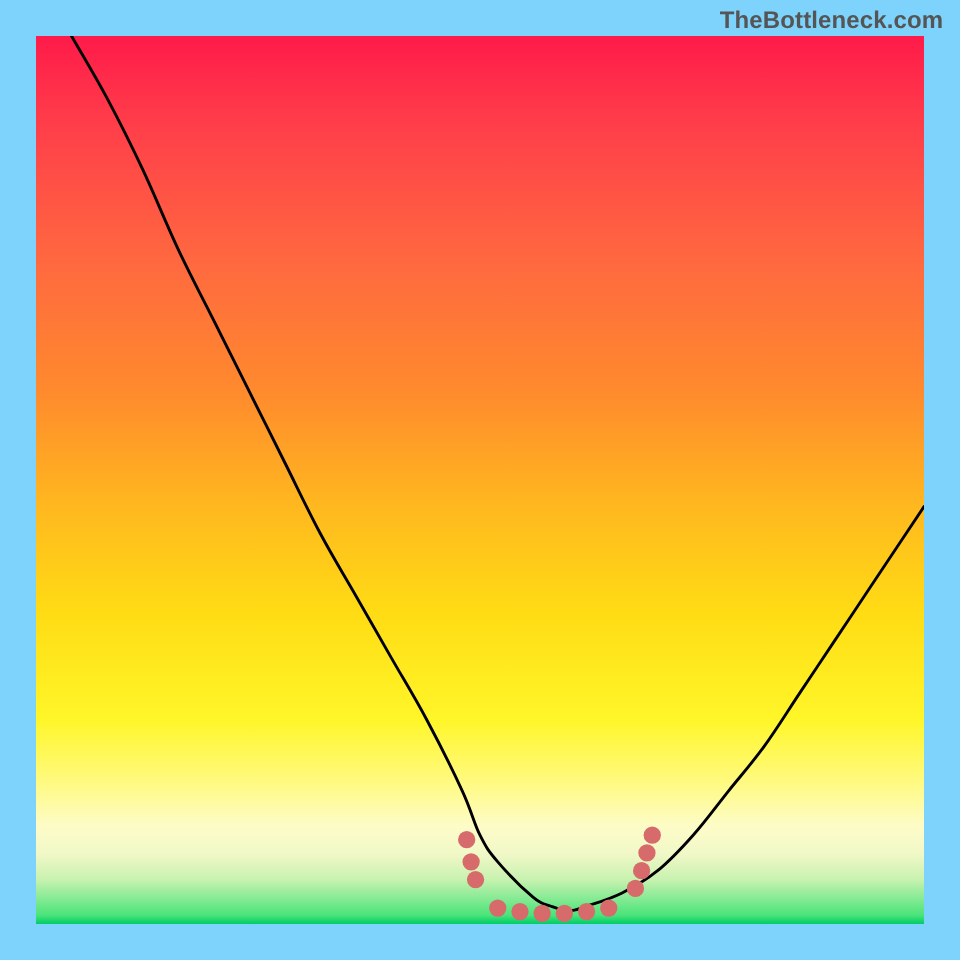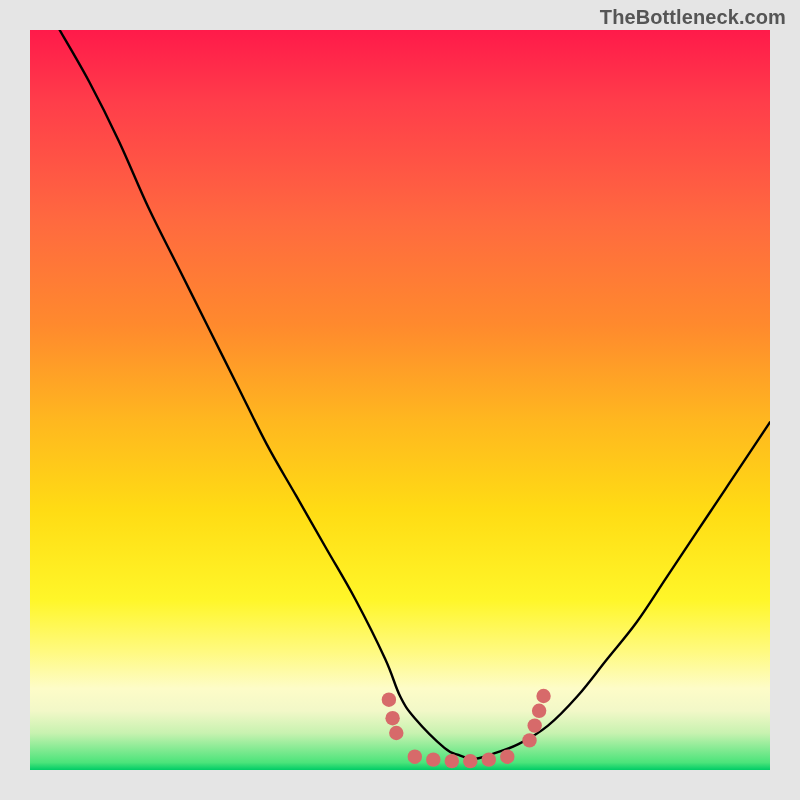--- a/index.html
+++ b/index.html
@@ -7,21 +7,21 @@
     padding: 0;
     width: 800px;
     height: 800px;
     overflow: hidden;
     background: #000;
   }
   .stage {
     position: relative;
     width: 800px;
     height: 800px;
-    background: #e5e5e5;
+    background: #7dd3fc;
   }
   .plot-area {
     position: absolute;
     left: 30px;
     top: 30px;
     width: 740px;
     height: 740px;
     overflow: hidden;
   }
   .gradient {

